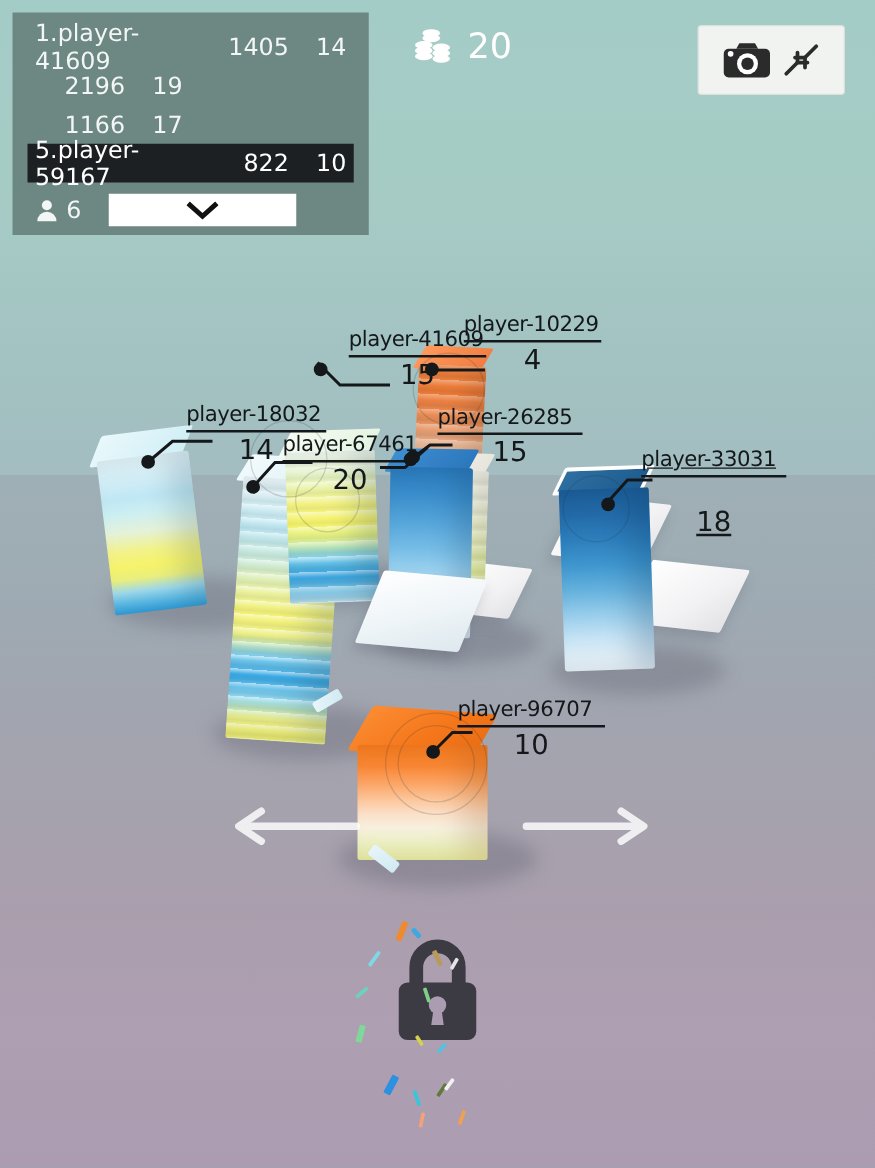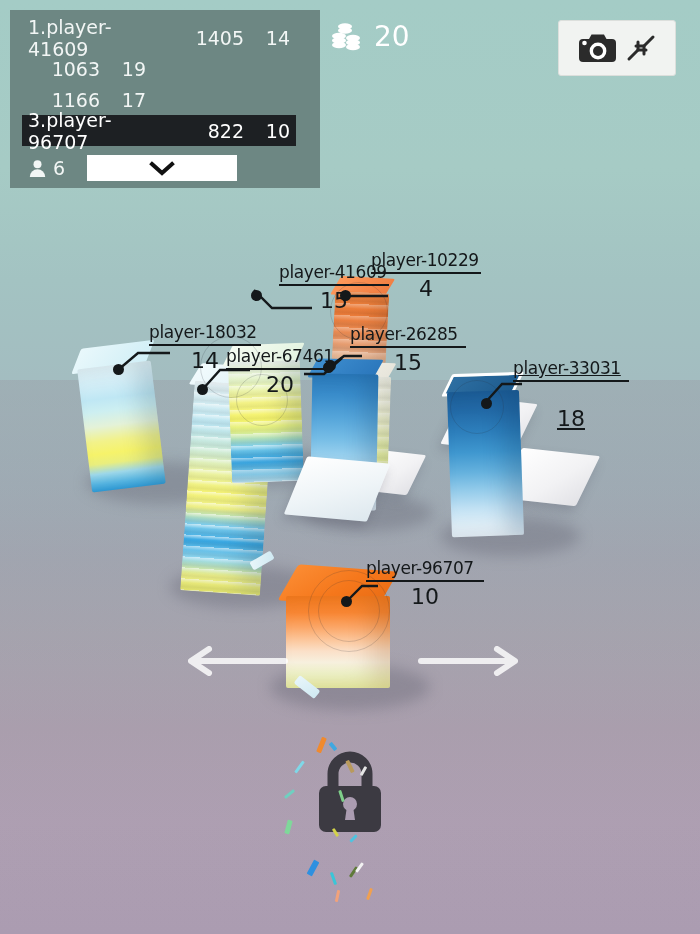--- a/index.html
+++ b/index.html
@@ -73,23 +73,23 @@
     position:absolute; width:11px; height:11px; border-radius:50%;
     background:#14181a;
   }
   .ring {
     position:absolute; border:1px solid rgba(40,45,55,0.18);
     border-radius:50%;
   }
 
   
   #panel {
-    position:absolute; left:10px; top:10px; width:310px; height:178px;
+    position:absolute; left:10px; top:10px; width:285px; height:178px;
     background:#6d8783;
-    padding:12px 24px 0 12px;
+    padding:12px 12px 0 12px;
   }
   .lbrow {
     display:flex; align-items:center; height:31px;
     color:#f2f6f5;
     font-family:"DejaVu Sans", sans-serif;
     font-size:19px; letter-spacing:0px;
   }
   .lbrow .c-name { flex:1; padding-left:6px; }
   .lbrow .c-score { width:78px; text-align:right; }
   .lbrow .c-blocks { width:52px; text-align:right; padding-right:6px; }
@@ -355,29 +355,29 @@
   <div class="confetti" style="left:368px; top:888px; width:3px; height:12px; background:#f0a050; transform:rotate(20deg);"></div>
 </div>
 
 <div id="panel">
   <div class="lbrow">
     <span class="c-name">1.player-41609</span>
     <span class="c-score">1405</span>
     <span class="c-blocks">14</span>
   </div>
   <div class="lbrow">
-    <span class="c-score">1063</span>
+    <span class="c-score">2196</span>
     <span class="c-blocks">19</span>
   </div>
   <div class="lbrow">
     <span class="c-score">1166</span>
     <span class="c-blocks">17</span>
   </div>
   <div class="lbrow me">
-    <span class="c-name">3.player-96707</span>
+    <span class="c-name">5.player-59167</span>
     <span class="c-score">822</span>
     <span class="c-blocks">10</span>
   </div>
 
   <div id="panelfoot">
     <div id="usercount">
       <svg width="19" height="19" viewBox="0 0 19 19">
         <circle cx="9.5" cy="5.2" r="4" fill="#f2f6f5"></circle>
         <path d="M1.8 18 A7.7 7.7 0 0 1 17.2 18 Z" fill="#f2f6f5"></path>
       </svg>

